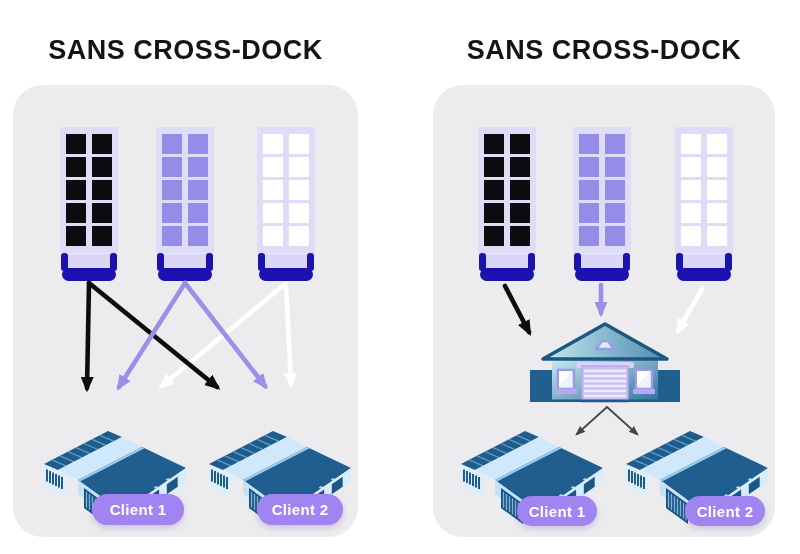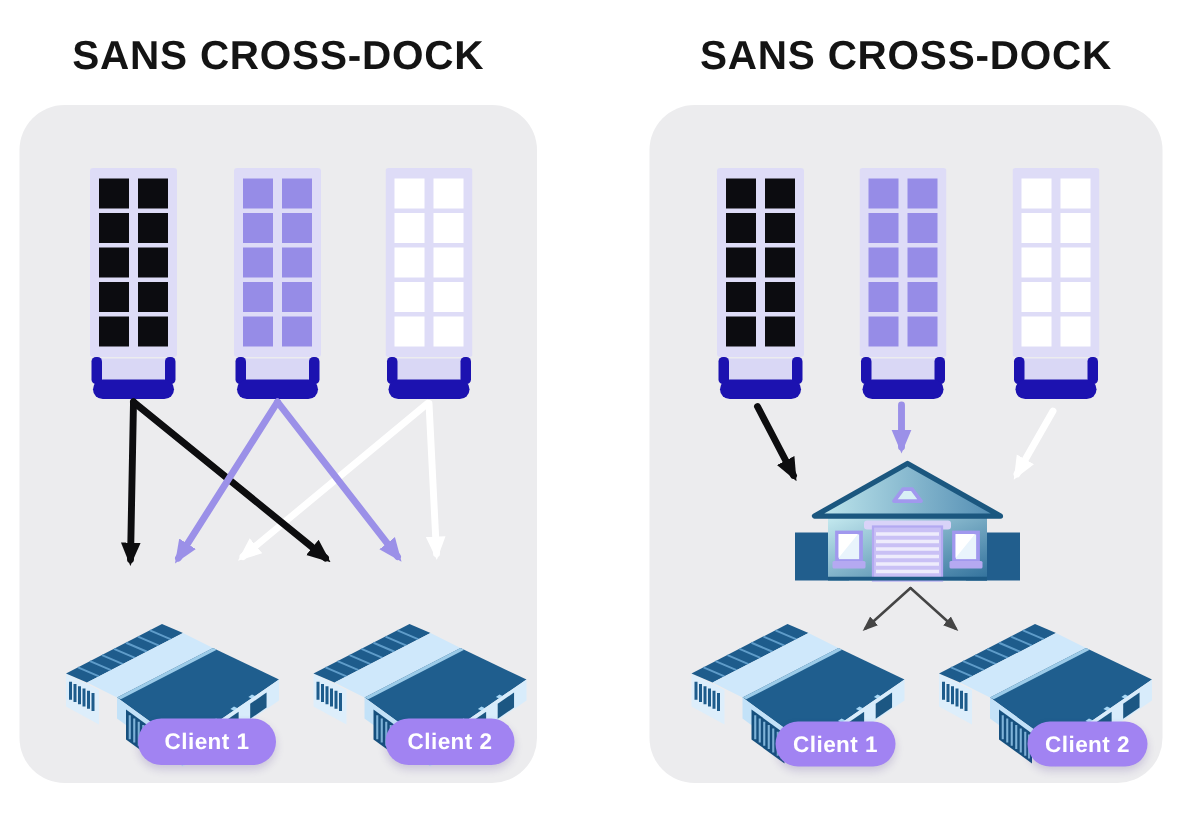--- a/index.html
+++ b/index.html
@@ -2,28 +2,28 @@
 <html><head>
 <meta charset="utf-8">
 <style>
   html,body{margin:0;padding:0;}
   body{
     width:800px;height:554px;position:relative;overflow:hidden;
     background:#ffffff;
     font-family:"Liberation Sans", sans-serif;
   }
   .title{
-    position:absolute;top:20px;height:34px;line-height:34px;
+    position:absolute;top:33px;height:34px;line-height:34px;
     text-align:center;font-weight:700;font-size:27px;letter-spacing:.5px;
     color:#141414;white-space:nowrap;
   }
   #title-left{left:13px;width:345px;}
   #title-right{left:433px;width:342px;}
   .panel{
-    position:absolute;top:70px;height:452px;
+    position:absolute;top:85px;height:452px;
     background:#ececee;border-radius:30px;
   }
   #panel-left{left:13px;width:345px;}
   #panel-right{left:433px;width:342px;}
   .scene{position:absolute;left:0;top:0;}
   .pill{
     position:absolute;background:#a183f2;border-radius:17px;
     display:flex;align-items:center;justify-content:center;
     color:#ffffff;font-weight:700;font-size:15px;letter-spacing:.3px;
     box-shadow:0 3px 6px rgba(70,45,140,.20);

